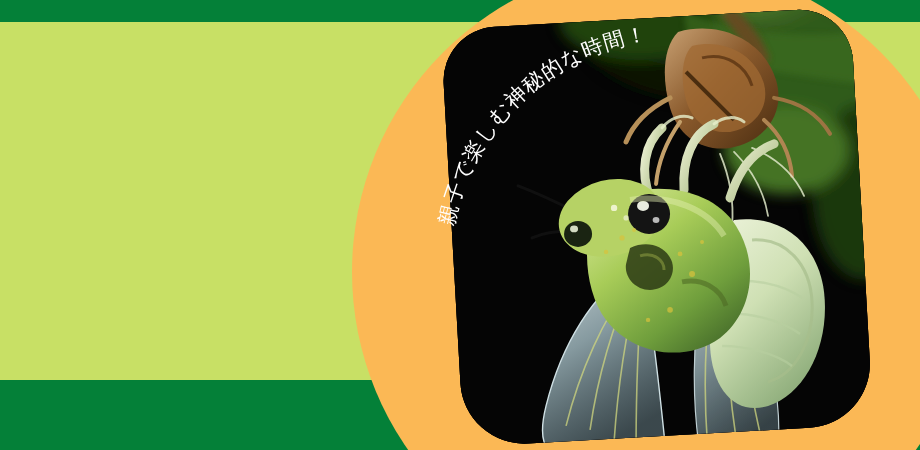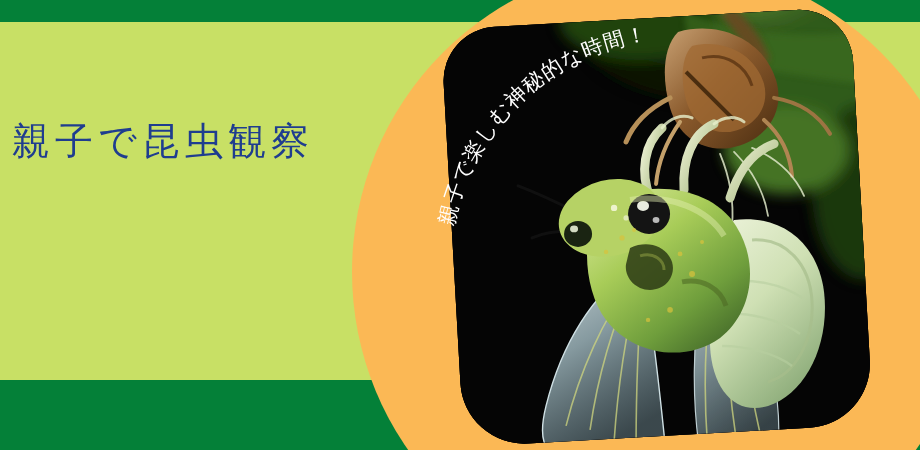--- a/index.html
+++ b/index.html
@@ -295,17 +295,16 @@
 
   <svg class="arc-caption" viewBox="0 0 320 230">
     <defs>
       <path id="arcPath" d="M 22 224 A 230 230 0 0 1 300 34" fill="none"></path>
     </defs>
     <text>
       <textPath href="#arcPath" startOffset="2%">親子で楽しむ神秘的な時間！</textPath>
     </text>
   </svg>
 
-  <div class="headline-small">親子で昆虫観察</div>
 
 
 
 </div>
 
 </body></html>

